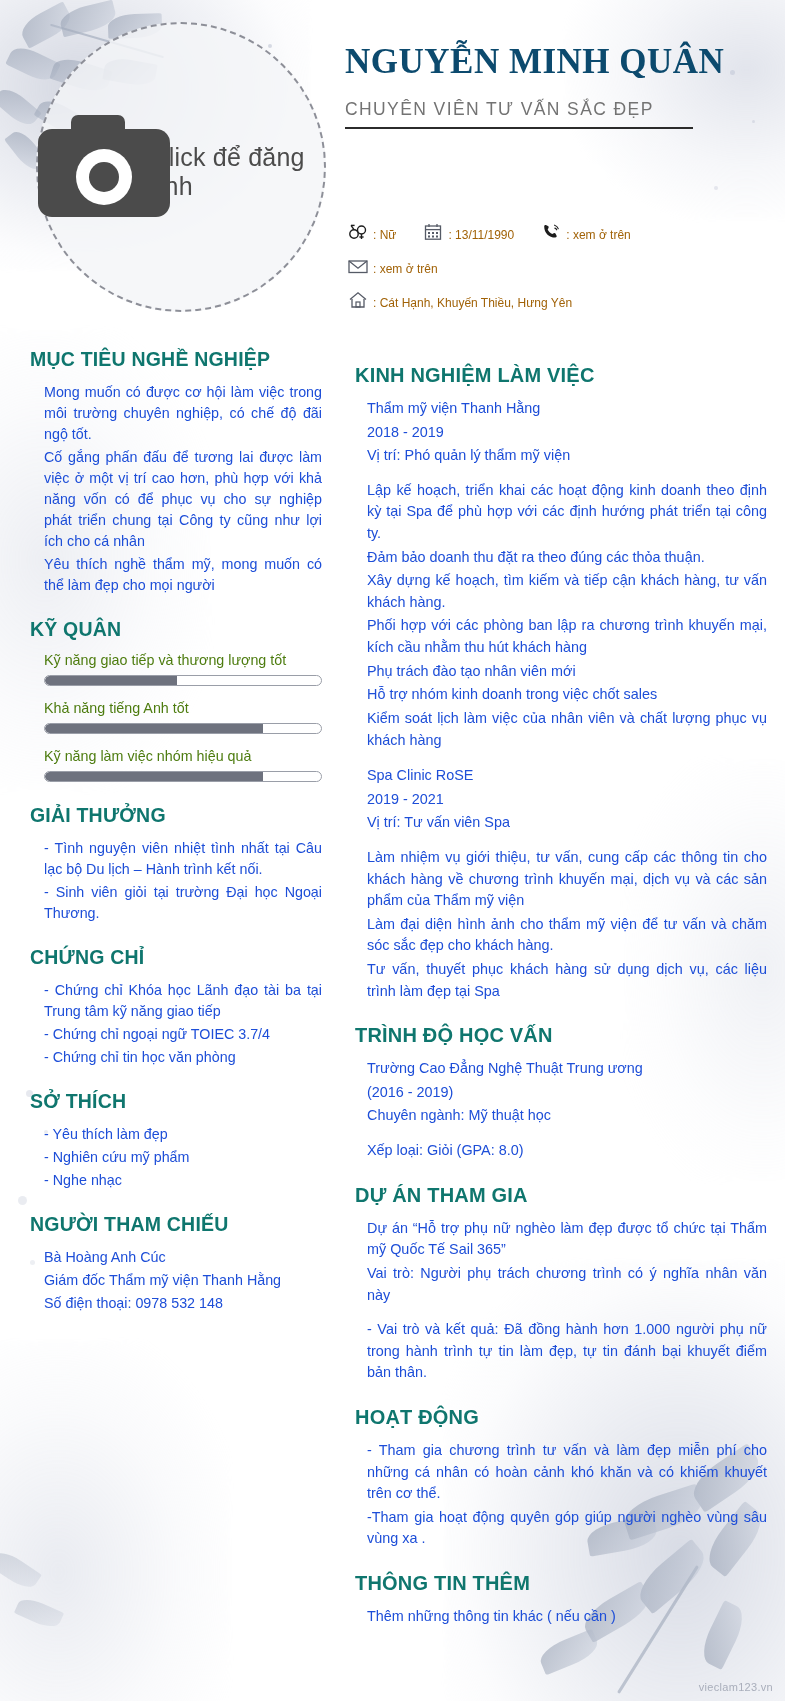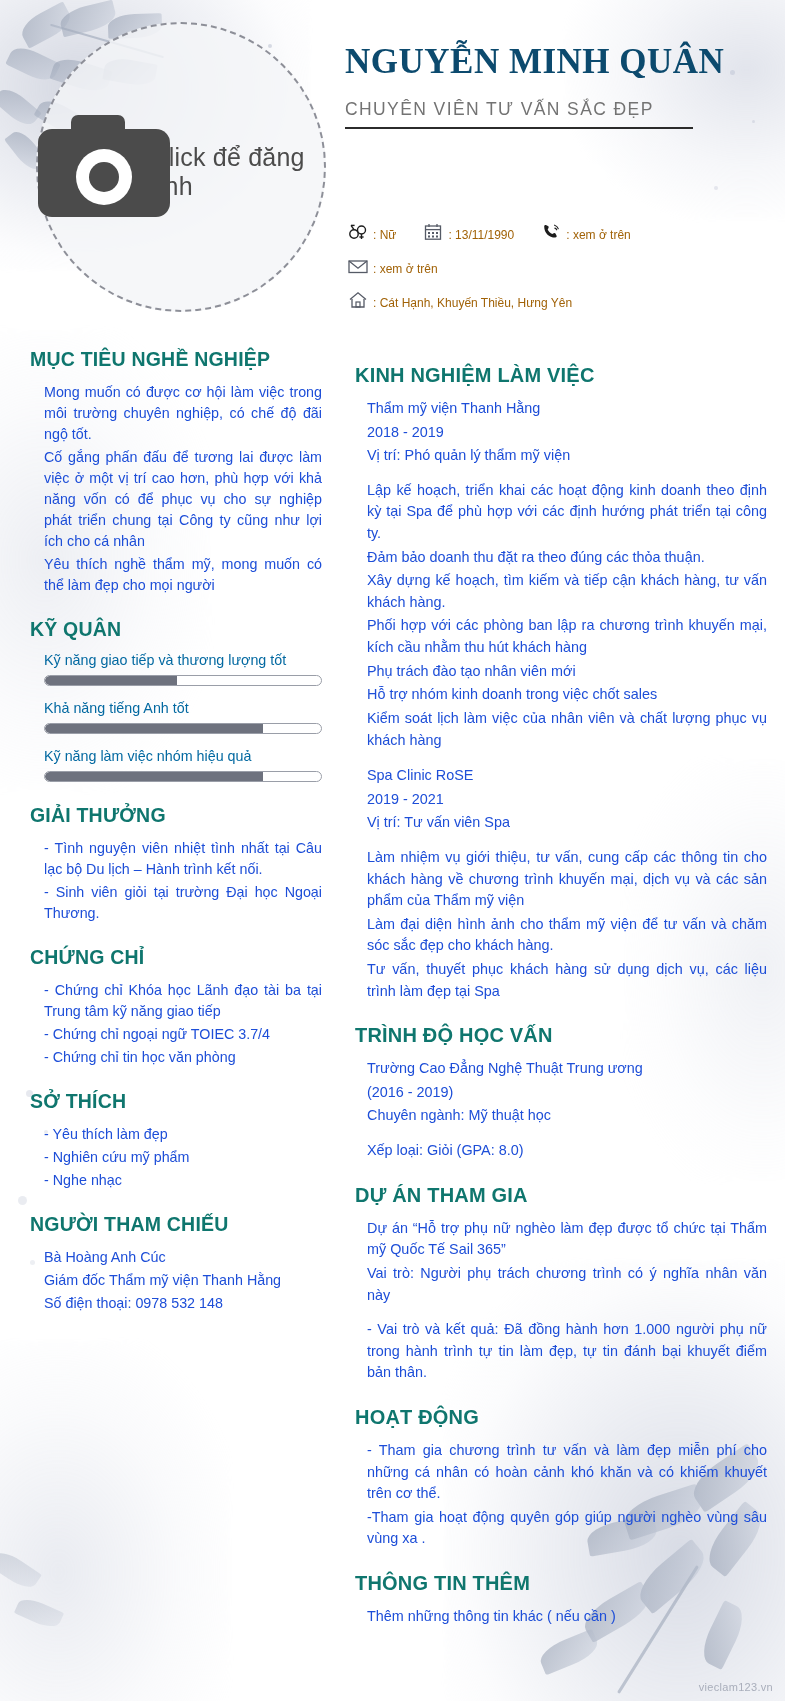--- a/index.html
+++ b/index.html
@@ -132,21 +132,21 @@
     font-size: 14.3px; line-height: 1.47; color: #1d4ed8;
     text-align: justify; padding-left: 14px;
   }
   .body-txt.rt { padding-left: 12px; font-size: 14.4px; line-height: 1.5; }
   .p { margin-bottom: 0; }
   .p + .p { margin-top: 2px; }
   .gap { margin-top: 13px; }
 
   
   .skill { padding-left: 14px; margin-bottom: 14px; }
-  .skill-label { font-size: 14.3px; color: #0369a1; margin-bottom: 7px; }
+  .skill-label { font-size: 14.3px; color: #4d7c0f; margin-bottom: 7px; }
   .bar {
     position: relative; height: 11px; border-radius: 6px;
     border: 1px solid #9a9ea8; background: #ffffff; overflow: hidden;
   }
   .bar-fill {
     position: absolute; left: 0; top: 0; bottom: 0;
     background: #6e727e; border-radius: 6px 0 0 6px;
   }
 
   .watermark {

